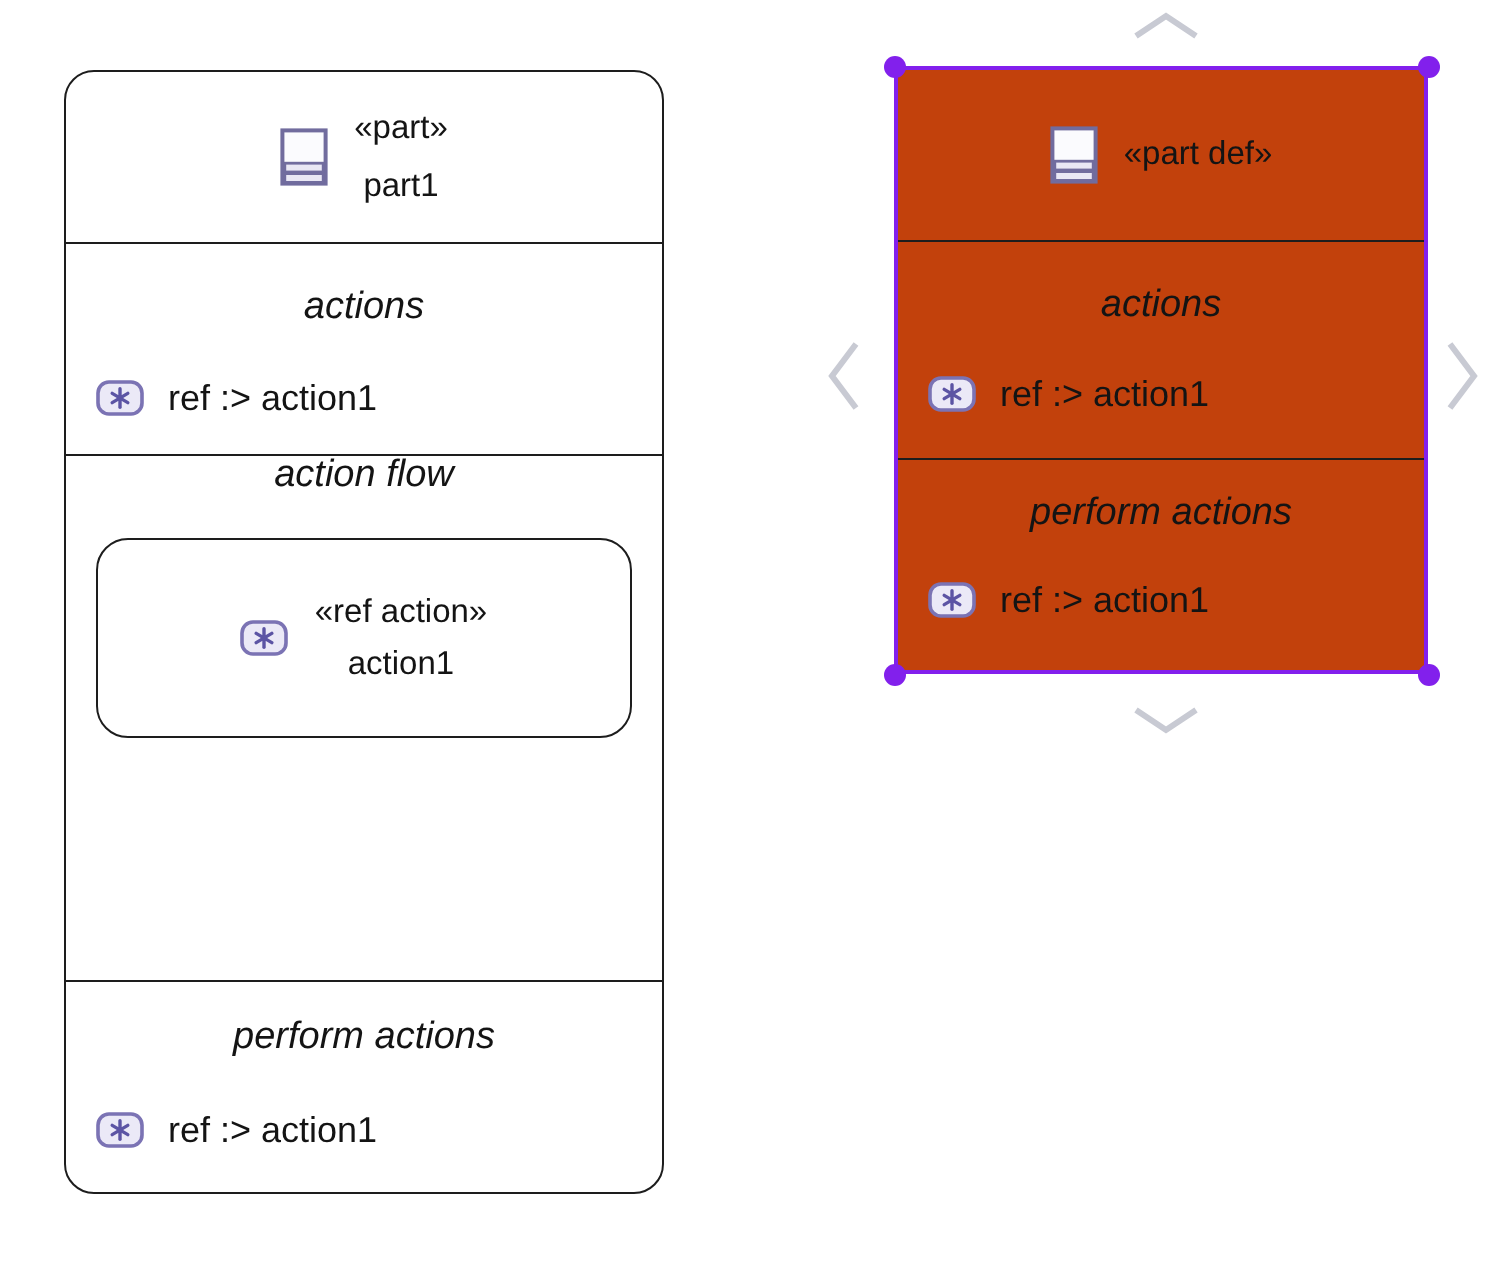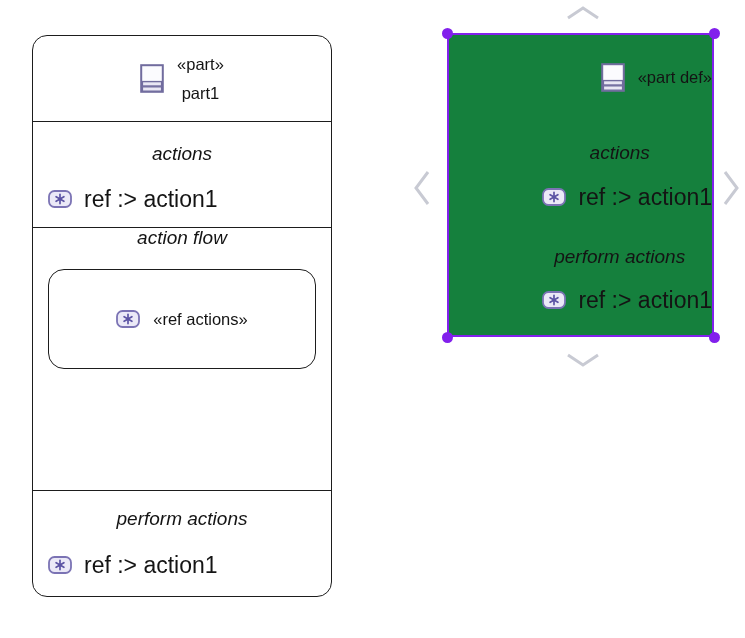--- a/index.html
+++ b/index.html
@@ -8,21 +8,21 @@
   .canvas { position:relative; width:745px; height:638px; background:#ffffff; overflow:hidden; }
 
   
   .node-box { position:absolute; background:#fff; display:flex; flex-direction:column; }
   .sep { border-top:1.5px solid var(--ink); flex:0 0 auto; }
   .header { display:flex; align-items:center; justify-content:center; gap:13px; flex:0 0 auto; }
   .title { text-align:center; font-size:16.5px; line-height:29px; white-space:nowrap; }
   .comp { overflow:hidden; display:flex; flex-direction:column; }
   .comp-label { text-align:center; font-style:italic; font-size:19px; line-height:20px; flex:0 0 auto; }
   .item { display:flex; align-items:center; gap:12px; padding-left:15px; height:24px;
-          font-size:23px; flex:0 0 auto; white-space:nowrap; }
+          font-size:18px; flex:0 0 auto; white-space:nowrap; }
   .icon { display:inline-flex; flex:0 0 auto; line-height:0; }
 
   
   #left-node { left:32px; top:35px; width:300px; height:562px;
                border:1.5px solid var(--ink); border-radius:15px; }
   #left-node .header { height:85px; }
   .lc-actions { height:105px; }
   .lc-actions .comp-label { margin-top:22px; }
   .lc-actions .item { margin-top:23px; }
   .lc-flow { height:262px; }
@@ -31,21 +31,21 @@
                border:1.5px solid var(--ink); border-radius:16px;
                display:flex; align-items:center; justify-content:center; gap:13px; }
   .flow-node .title { font-size:16.5px; line-height:26px; }
   .lc-perform { flex:1; }
   .lc-perform .comp-label { margin-top:18px; }
   .lc-perform .item { margin-top:24px; }
 
   
   #right-wrap { position:absolute; left:447px; top:33px; width:267px; height:304px; }
   #right-node { position:absolute; inset:0; border:2.5px solid var(--sel);
-                background:#15803d; display:flex; flex-direction:column;align-items:flex-end; }
+                background:#c2410c; display:flex; flex-direction:column; }
   #right-node .header { height:85px; }
   .rc-actions { height:108px; }
   .rc-actions .comp-label { margin-top:22px; }
   .rc-actions .item { margin-top:22px; }
   .rc-perform { flex:1; }
   .rc-perform .comp-label { margin-top:17px; }
   .rc-perform .item { margin-top:21px; }
 
   .handle { position:absolute; width:11px; height:11px; border-radius:50%;
             background:var(--sel); }
@@ -104,21 +104,22 @@
             <rect x="1" y="1" width="22" height="16" rx="5.5" fill="#EBE9F7" stroke="#7B73B4" stroke-width="1.8"></rect>
             <g stroke="#5C54A4" stroke-width="1.7" stroke-linecap="round">
               <line x1="12" y1="4.4" x2="12" y2="13.6"></line>
               <line x1="8.1" y1="6.7" x2="15.9" y2="11.3"></line>
               <line x1="8.1" y1="11.3" x2="15.9" y2="6.7"></line>
             </g>
             <circle cx="12" cy="9" r="1.5" fill="#5C54A4"></circle>
           </svg>
         </span>
         <div class="title">
-          <div>«ref actions»</div>
+          <div>«ref action»</div>
+          <div>action1</div>
         </div>
       </div>
     </div>
 
     <div class="sep"></div>
 
     <div class="comp lc-perform">
       <div class="comp-label">perform actions</div>
       <div class="item">
         <span class="icon">

